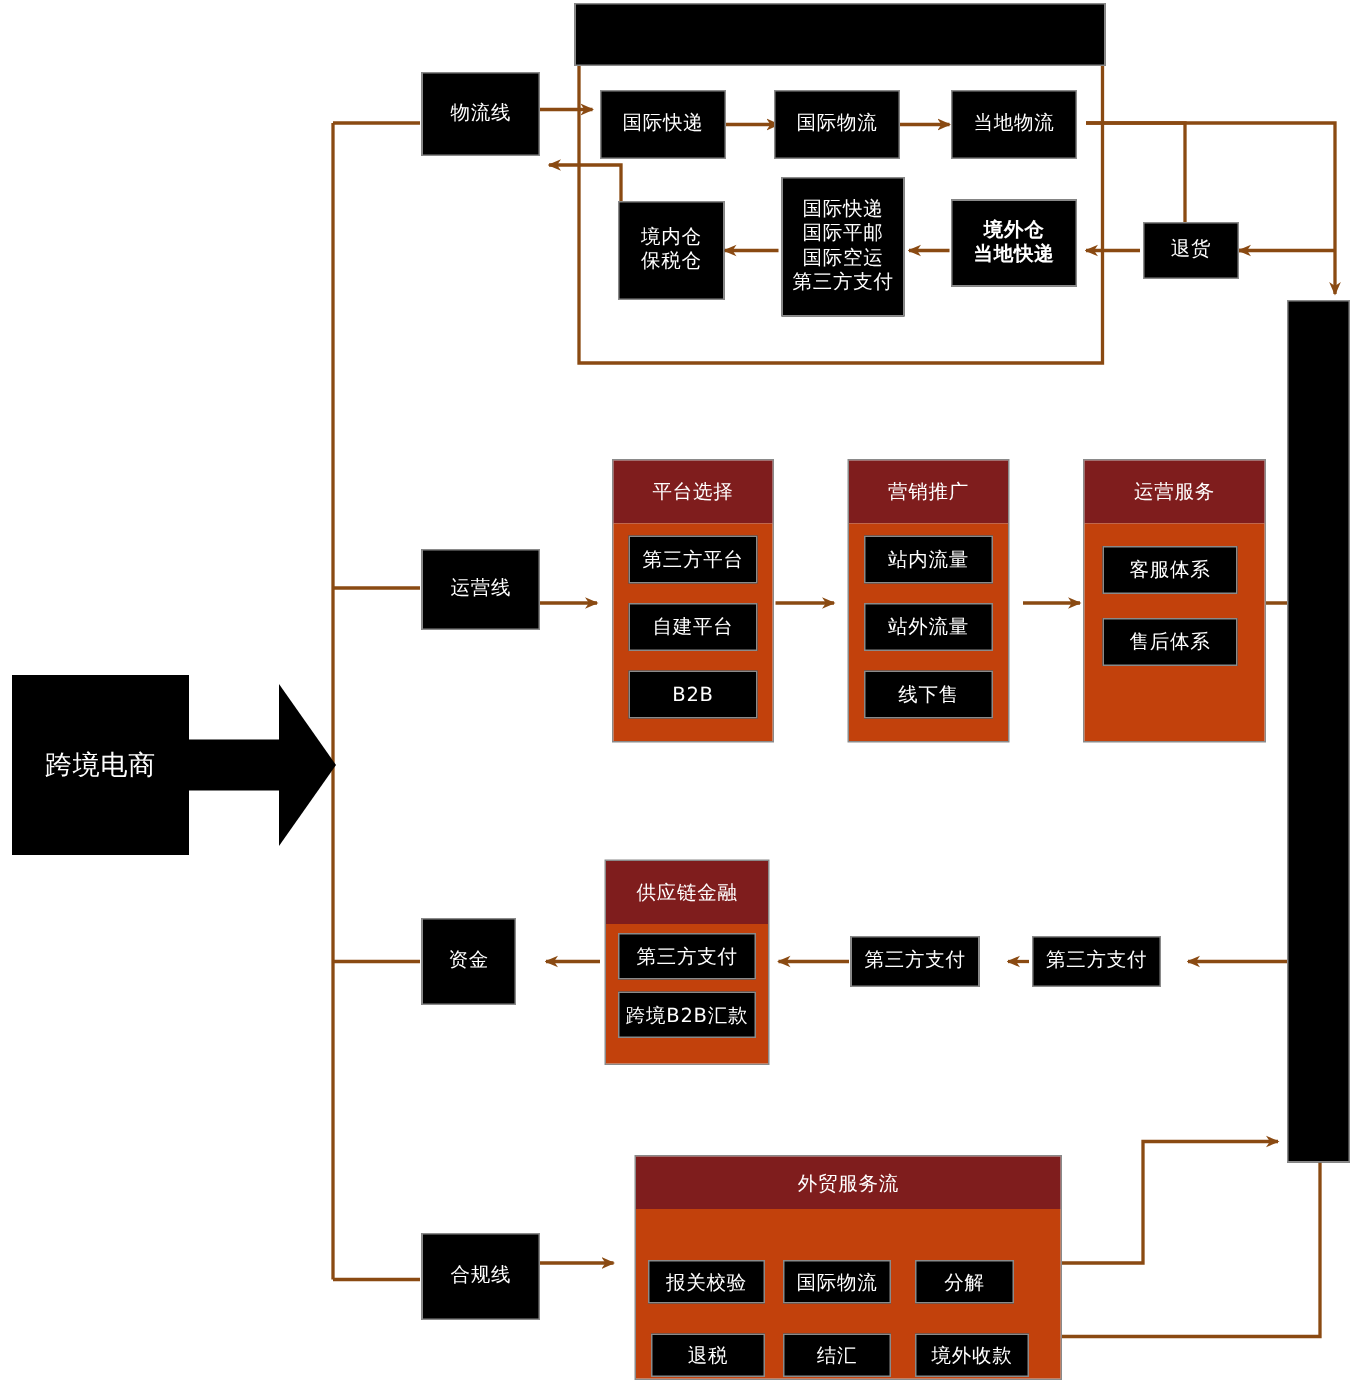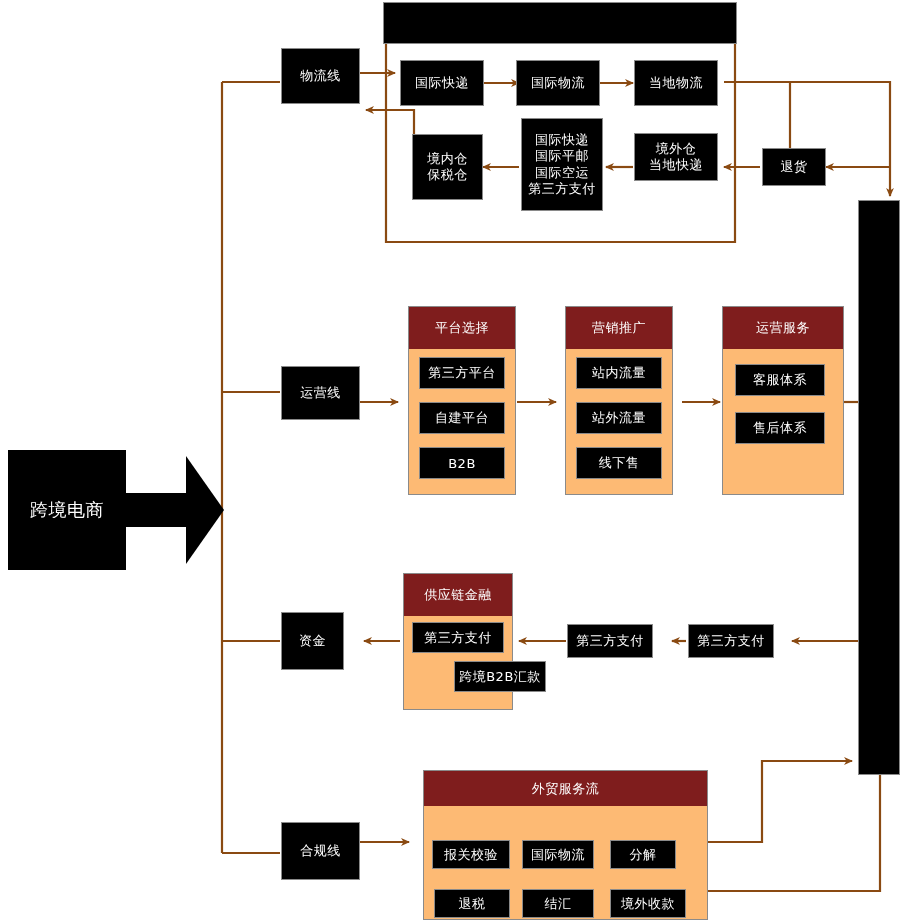--- a/index.html
+++ b/index.html
@@ -54,21 +54,21 @@
     font-size:13px;
     letter-spacing:0.5px;
     text-align:right;
     display:flex;
     align-items:center;
     justify-content:center;
     box-sizing:border-box;
   }
   .panel > .panel-body{
     position:relative;
-    background:#fdba74;
+    background:#c2410c;
     box-sizing:border-box;
   }
   .chip{
     position:absolute;
     background:#000000;
     color:#ffffff;
     border:1px solid #8a8a8a;
     box-sizing:border-box;
     display:flex;
     align-items:center;
@@ -203,21 +203,21 @@
     <span>国际物流</span>
   </div>
   <div class="node" style="left:634px;top:60px;width:84px;height:46px;">
     <span>当地物流</span>
   </div>
 
   <div class="node" style="left:762px;top:148px;width:64px;height:38px;">
     <span>退货</span>
   </div>
 
-  <div class="node multi" style="left:634px;top:133px;width:84px;height:48px;">
+  <div class="node multi" style="left:634px;top:133px;width:84px;height:58px;font-weight:bold;">
     <span>境外仓</span>
     <span>当地快递</span>
   </div>
 
   <div class="node multi" style="left:521px;top:118px;width:82px;height:93px;">
     <span>国际快递</span>
     <span>国际平邮</span>
     <span>国际空运</span>
     <span>第三方支付</span>
   </div>
@@ -270,21 +270,21 @@
       </div>
     </div>
   </div>
 
   <div class="panel" style="left:403px;top:573px;width:110px;height:137px;">
     <div class="panel-title" style="height:42px;">供应链金融</div>
     <div class="panel-body" style="height:93px;">
       <div class="chip" style="left:8px;top:6px;width:92px;height:31px;">
         <span>第三方支付</span>
       </div>
-      <div class="chip" style="left:8px;top:45px;width:92px;height:31px;margin-left:42px;">
+      <div class="chip" style="left:8px;top:45px;width:92px;height:31px;">
         <span>跨境B2B汇款</span>
       </div>
     </div>
   </div>
 
   <div class="node" style="left:567px;top:624px;width:86px;height:34px;">
     <span>第三方支付</span>
   </div>
   <div class="node" style="left:688px;top:624px;width:86px;height:34px;">
     <span>第三方支付</span>

